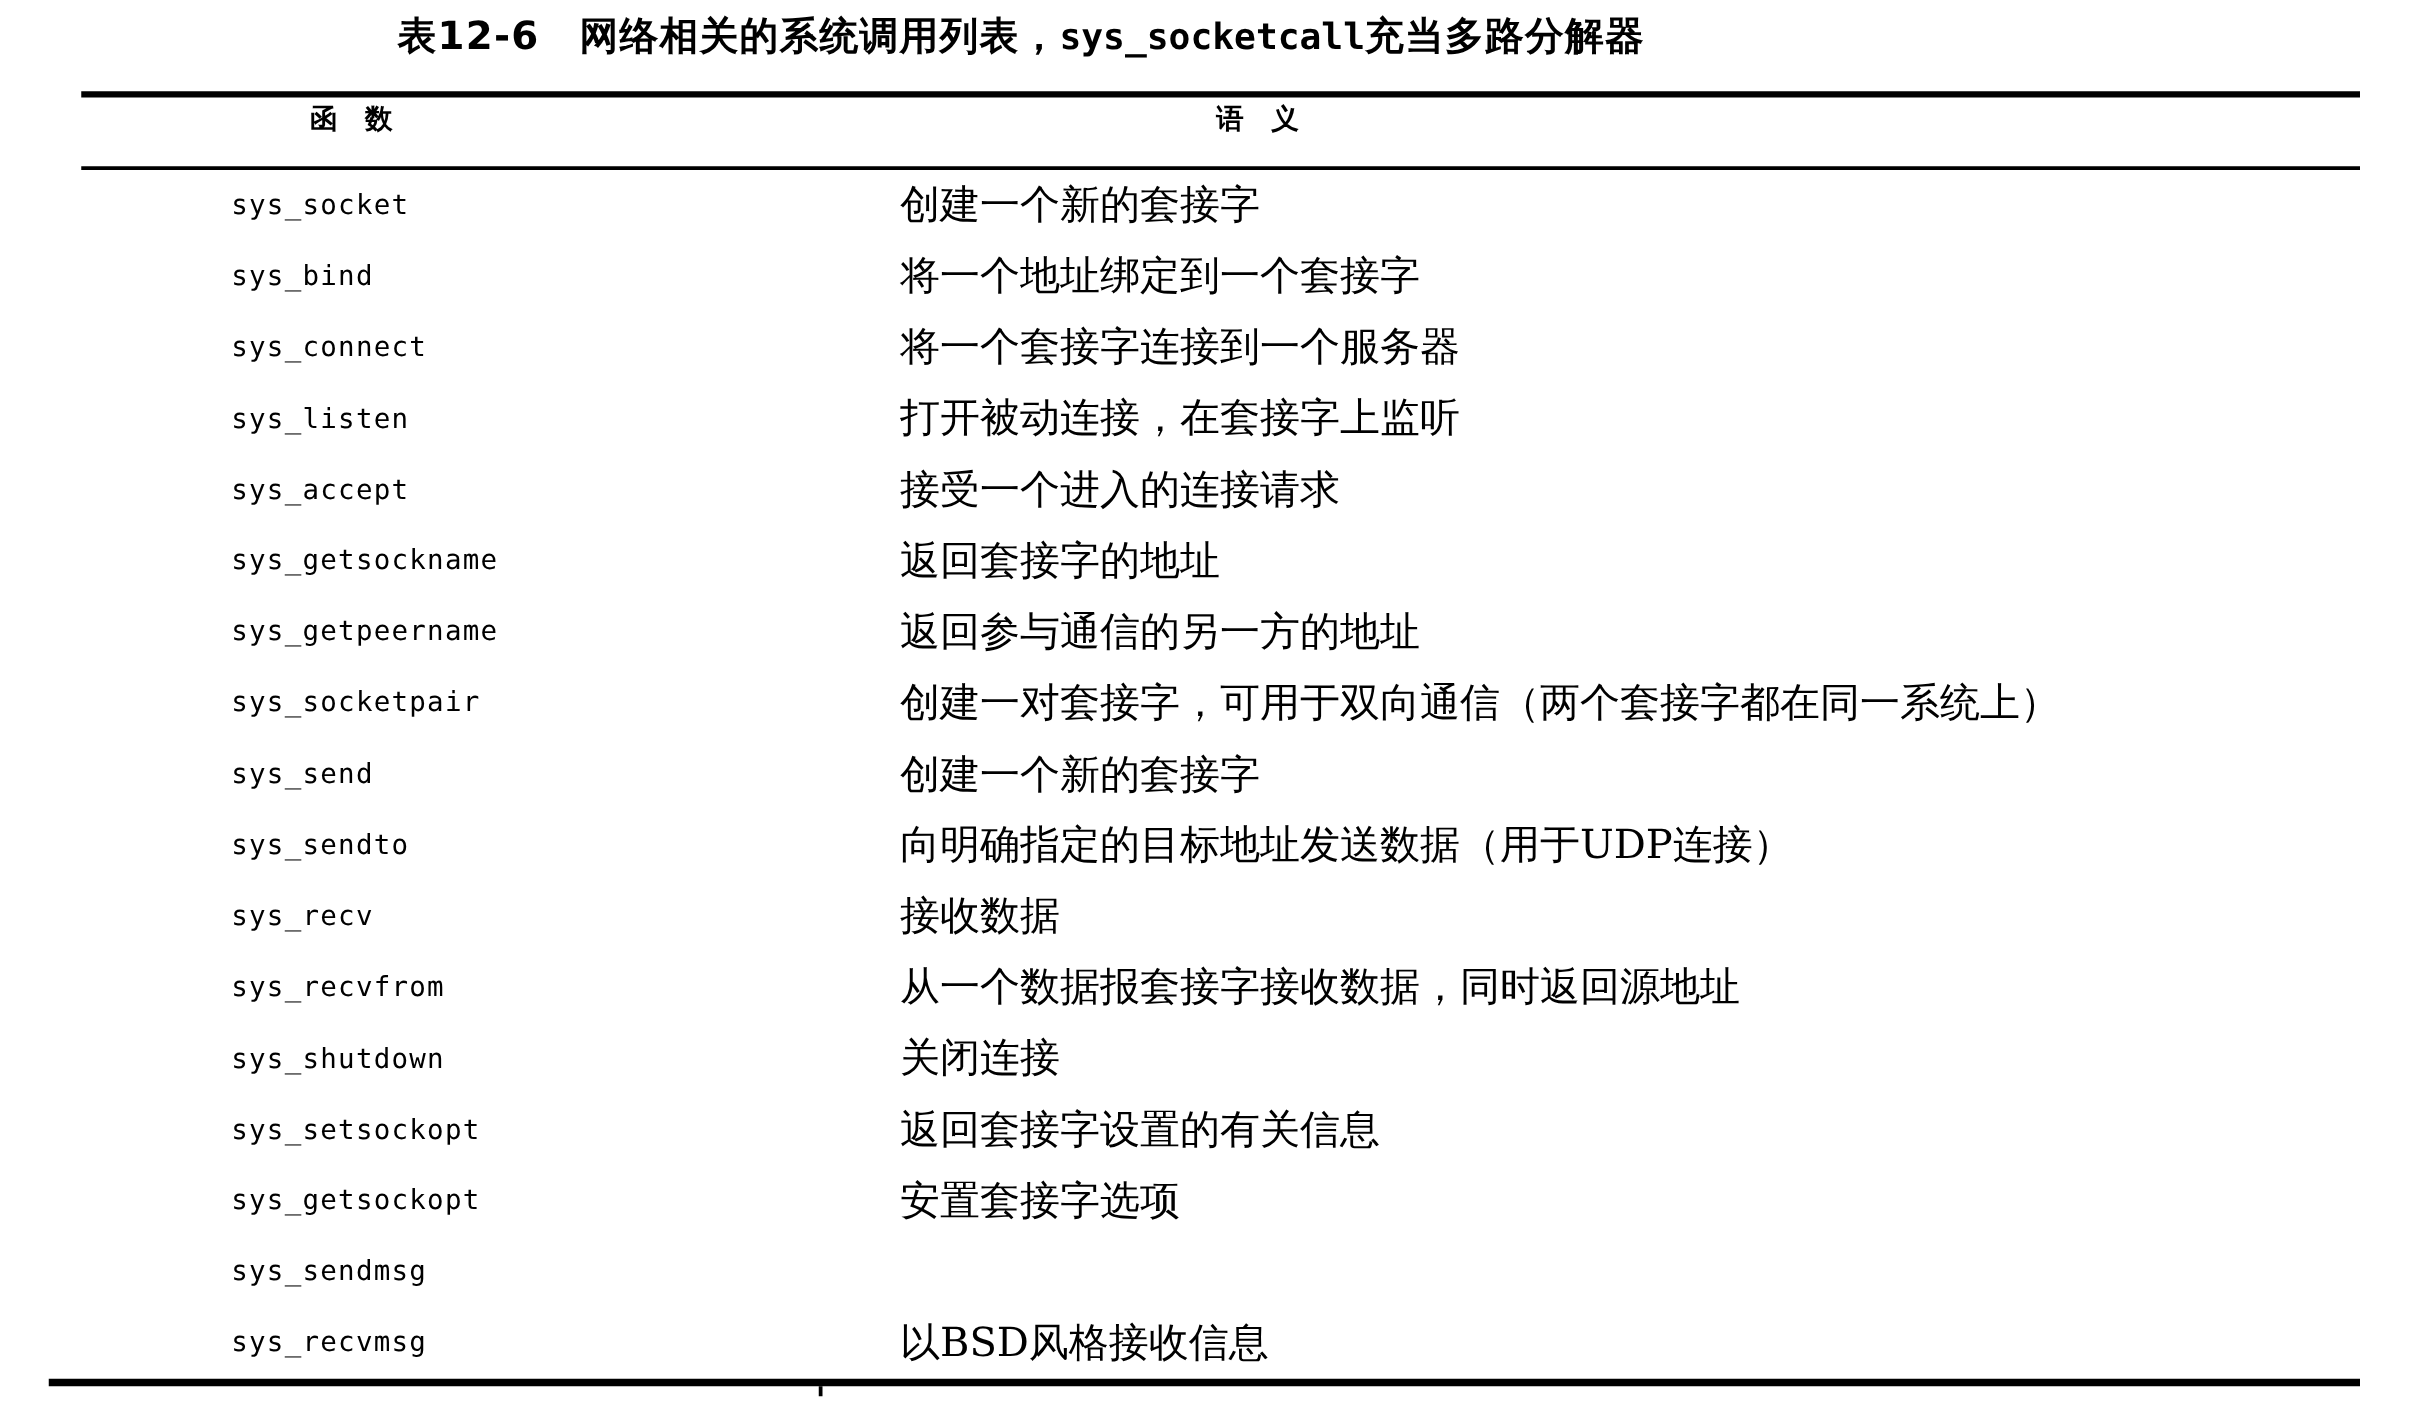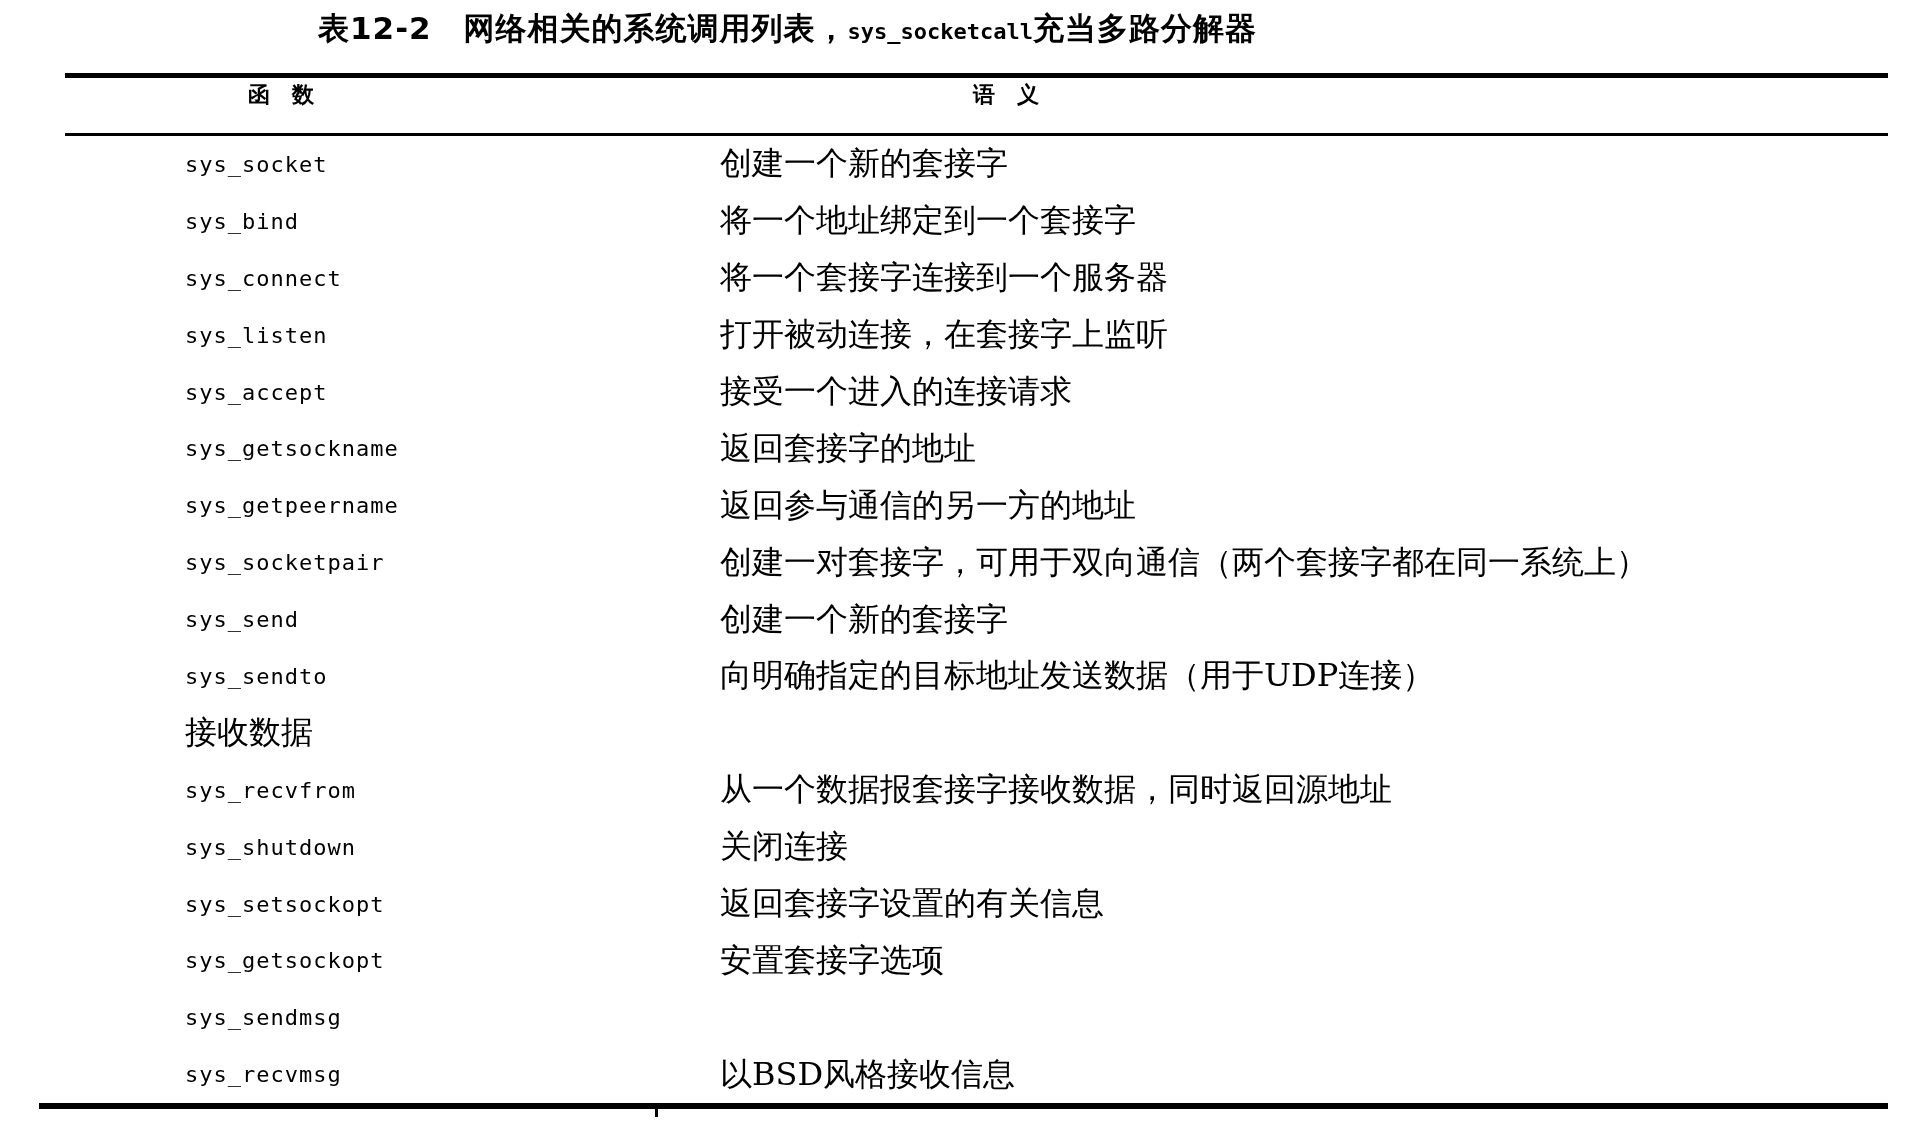--- a/index.html
+++ b/index.html
@@ -22,21 +22,21 @@
     top: 8px;
     white-space: nowrap;
     font-family: "DejaVu Sans", sans-serif;
     font-weight: bold;
     font-size: 31px;
     letter-spacing: 1px;
   }
   .caption .code {
     font-family: "DejaVu Sans Mono", monospace;
     font-weight: bold;
-    font-size: 22px;
+    font-size: 29px;
     letter-spacing: 0;
   }
   .rule {
     position: absolute;
     background: #000000;
   }
   .rule-top    { left: 65px;  top: 73px;   width: 1823px; height: 5px; }
   .rule-header { left: 65px;  top: 133px;  width: 1823px; height: 3px; }
   .rule-bottom { left: 39px;  top: 1103px; width: 1849px; height: 6px; }
   .tick-artifact {
@@ -83,21 +83,21 @@
     font-size: 32px;
     white-space: nowrap;
   }
 </style>
 </head>
 <body>
 
 <div class="page">
 
   <div class="caption">
-    <span>表12-2　网络相关的系统调用列表，</span><span class="code">sys_socketcall</span><span>充当多路分解器</span>
+    <span>表12-6　网络相关的系统调用列表，</span><span class="code">sys_socketcall</span><span>充当多路分解器</span>
   </div>
 
   <div class="rule rule-top"></div>
 
   <div class="col-header col-header-fn">函　数</div>
   <div class="col-header col-header-sem">语　义</div>
 
   <div class="rule rule-header"></div>
 
   <div class="tbody">
@@ -135,20 +135,21 @@
       </div>
       <div class="row">
         <div class="cell-fn">sys_send</div>
         <div class="cell-sem">创建一个新的套接字</div>
       </div>
       <div class="row">
         <div class="cell-fn">sys_sendto</div>
         <div class="cell-sem">向明确指定的目标地址发送数据（用于UDP连接）</div>
       </div>
       <div class="row">
+        <div class="cell-fn">sys_recv</div>
         <div class="cell-sem">接收数据</div>
       </div>
       <div class="row">
         <div class="cell-fn">sys_recvfrom</div>
         <div class="cell-sem">从一个数据报套接字接收数据，同时返回源地址</div>
       </div>
       <div class="row">
         <div class="cell-fn">sys_shutdown</div>
         <div class="cell-sem">关闭连接</div>
       </div>

